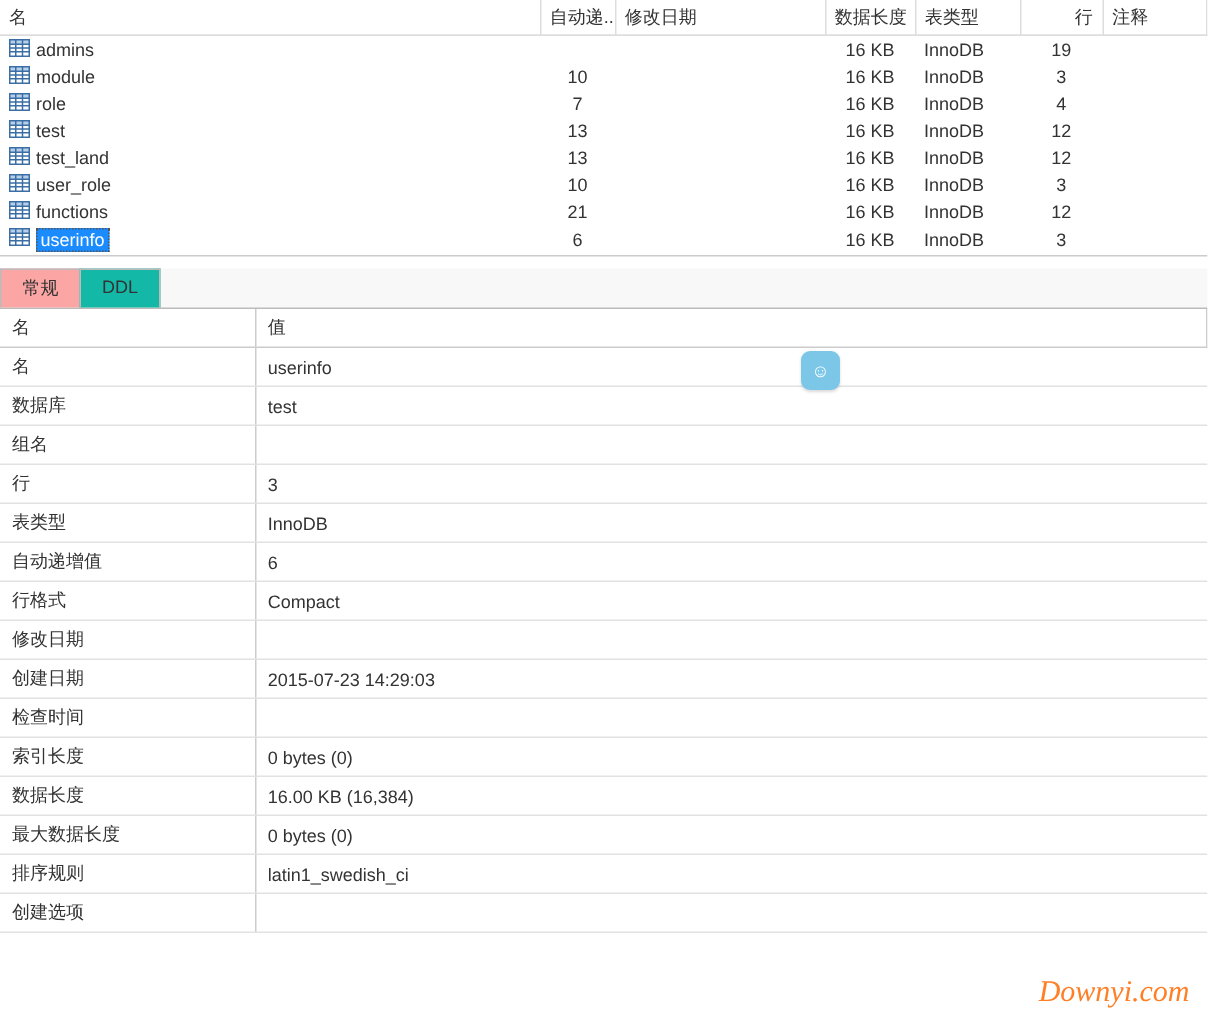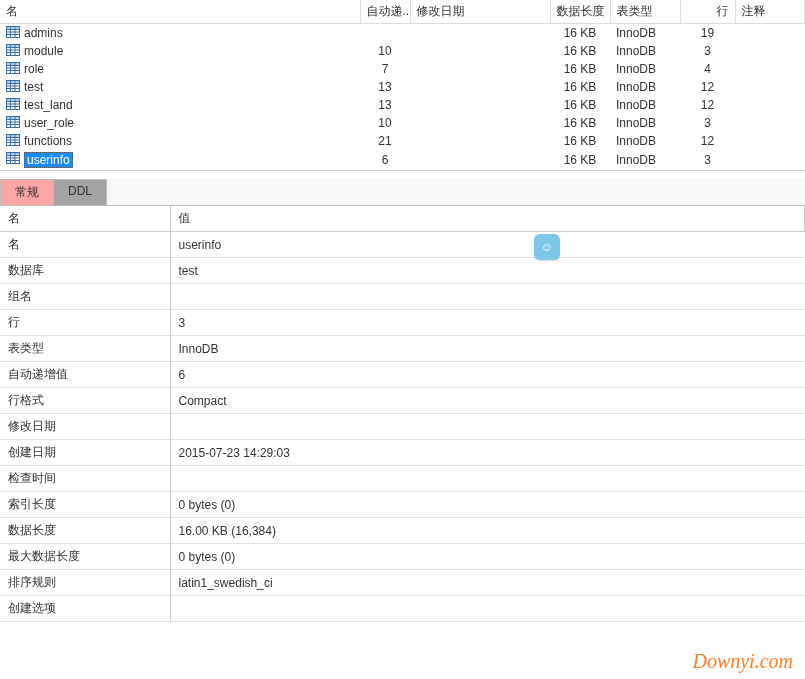--- a/index.html
+++ b/index.html
@@ -80,21 +80,21 @@
       border: 1px solid #bbb;
       border-bottom: none;
       background: #fff;
       margin-right: -1px;
       cursor: pointer;
     }
     .tab.active {
       background: #fca5a5;
     }
     .tab.inactive {
-      background: #a3a3a3;
+      background: #14b8a6;
     }
     .detail-panel { }
     table.detail {
       width: 100%;
       border-collapse: collapse;
     }
     table.detail th {
       text-align: left;
       font-weight: normal;
       padding: 4px 8px;

